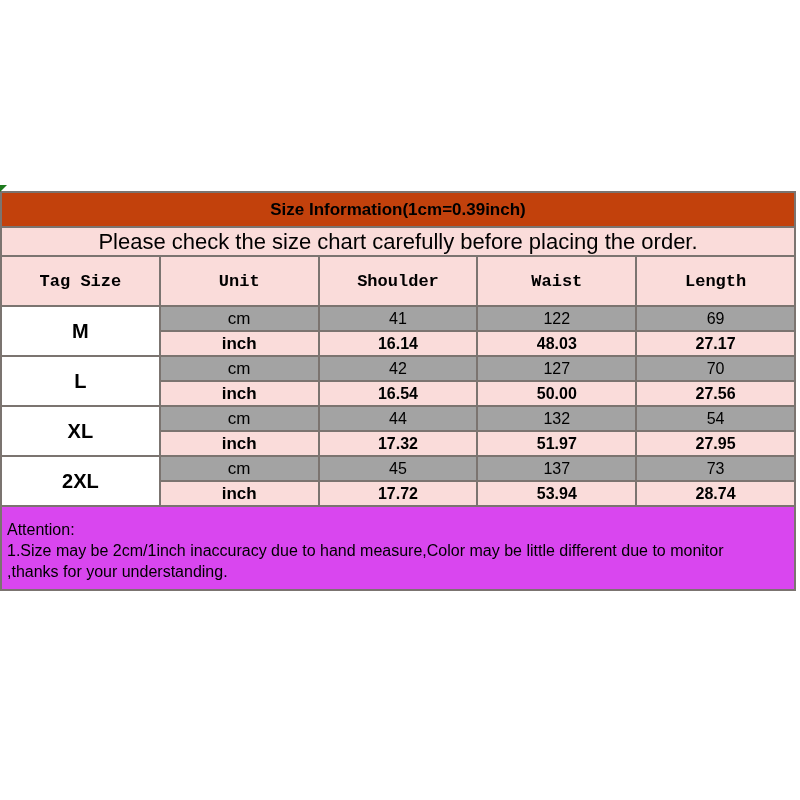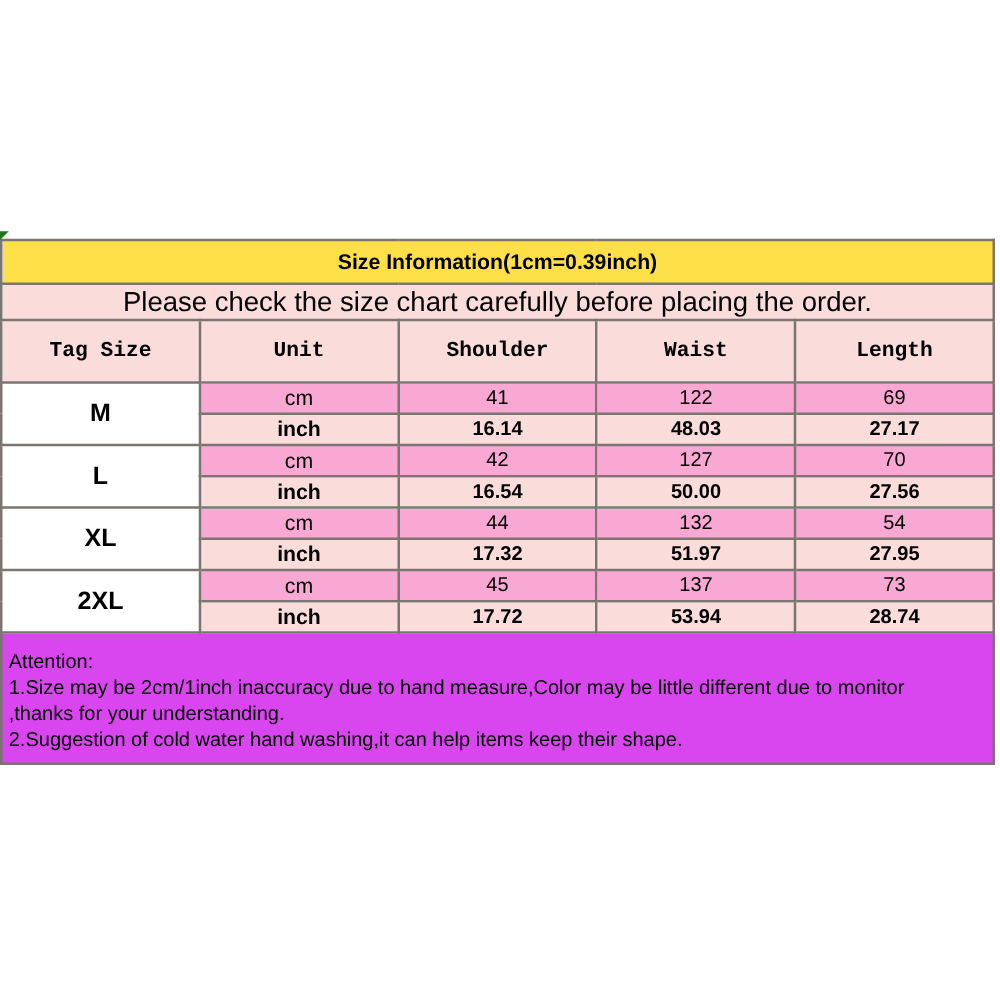--- a/index.html
+++ b/index.html
@@ -30,38 +30,38 @@
     table-layout: fixed;
   }
   table.size-table td, table.size-table th {
     border: 2px solid #7b7470;
     text-align: center;
     vertical-align: middle;
     padding: 0;
     overflow: hidden;
   }
   .r-title td {
-    background: #fde047;
+    background: #c2410c;
     font-weight: bold;
     font-size: 17px;
     height: 33px;
   }
   .r-subtitle td {
     background: #fadcda;
     font-size: 22px;
     height: 27px;
   }
   .r-head th {
     background: #fadcda;
     font-weight: bold;
     font-size: 17px;
     height: 48px;
     font-family: Liberation Mono, monospace;
   }
-  .r-cm td { background: #f9a8d4; height: 23px; }
+  .r-cm td { background: #a3a3a3; height: 23px; }
   .r-inch td { background: #fadcda; height: 23px; font-weight: bold; }
   td.tag {
     background: #ffffff;
     font-weight: bold;
     font-size: 20px;
   }
   td.unit { font-size: 17px; }
   td.val { font-size: 16px; }
   .attention {
     background: #d946ef;
@@ -161,15 +161,14 @@
       <td class="val">53.94</td>
       <td class="val">28.74</td>
     </tr>
   </tbody>
     </table>
 
   <div class="attention">
     <div>Attention:</div>
     <div>1.Size may be 2cm/1inch inaccuracy due to hand measure,Color may be little different due to monitor</div>
     <div>,thanks for your understanding.</div>
-    <div>2.Suggestion of cold water hand washing,it can help items keep their shape.</div>
   </div>
 </div>
 
 </body></html>

